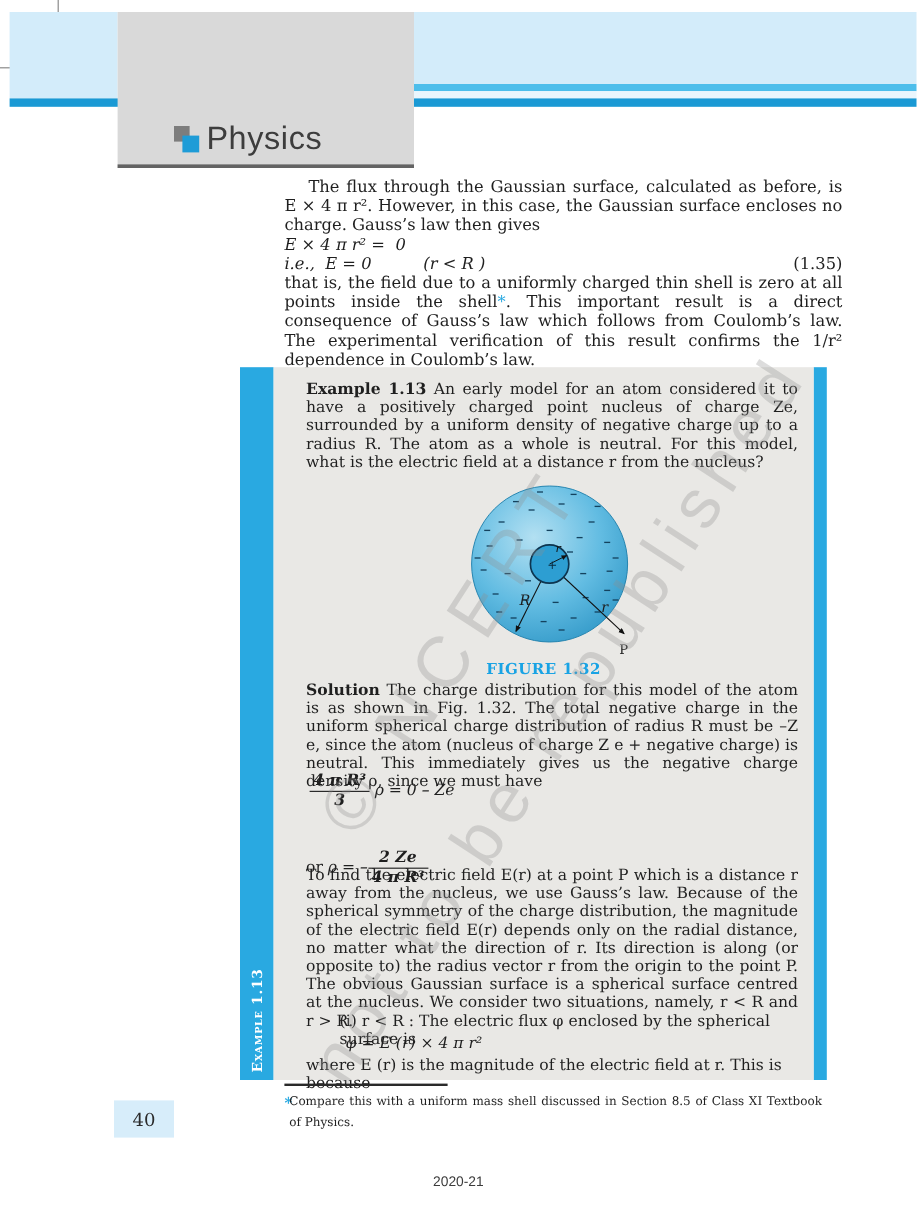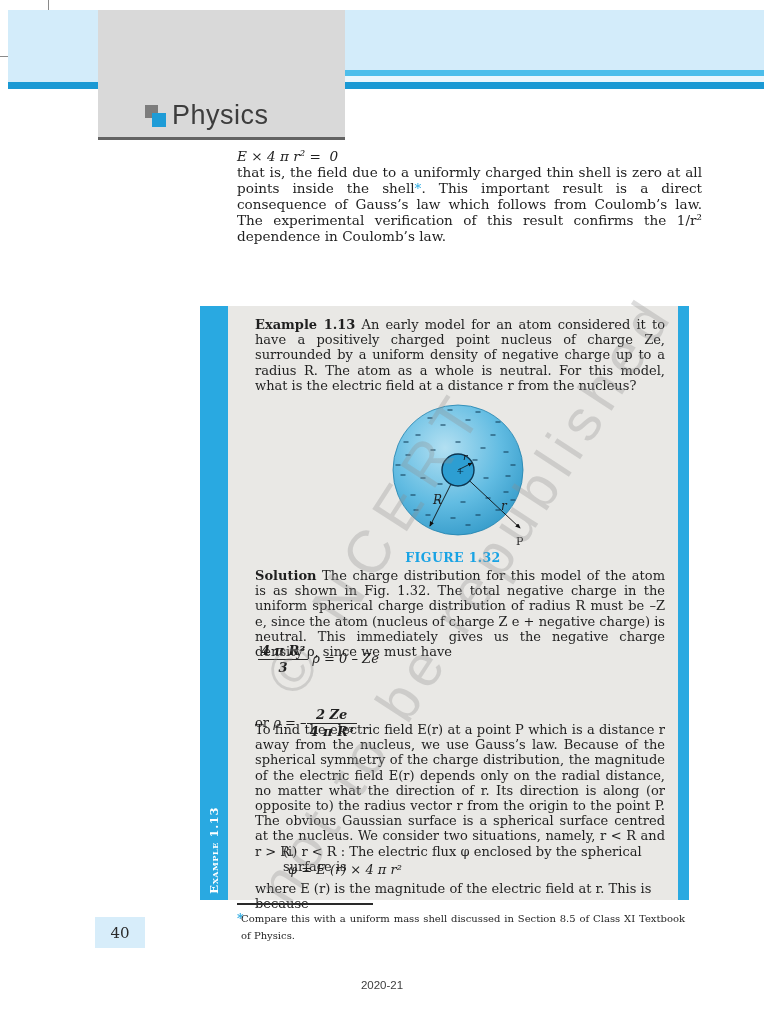--- a/index.html
+++ b/index.html
@@ -102,21 +102,26 @@
   <div class="abs band-right"></div>
   <div class="abs stripe-med"></div>
   <div class="abs stripe-gap"></div>
   <div class="abs stripe-dark"></div>
   <div class="abs physics-box"></div>
   <div class="abs sq-gray"></div>
   <div class="abs sq-blue"></div>
   <div class="abs physics-title">Physics</div>
 
   <div class="abs main-text">
+    <div class="indent">The flux through the Gaussian surface, calculated as before, is E × 4 π r². However, in this case, the Gaussian surface encloses no charge. Gauss’s law then gives</div>
     <div class="eq-line">E × 4 π r² =  0</div>
+    <div class="ie-row">
+      <span class="eq-line">i.e.,  E = 0          (r &lt; R )</span>
+      <span class="roman">(1.35)</span>
+    </div>
     <div><span>that is, the field due to a uniformly charged thin shell is zero at all points inside the shell</span><span class="blue-star">*</span><span>. This important result is a direct consequence of Gauss’s law which follows from Coulomb’s law. The experimental verification of this result confirms the 1/r² dependence in Coulomb’s law.</span></div>
   </div>
 
   <div class="abs bar-left"></div>
   <div class="abs bar-right"></div>
 
   <div class="abs example-box">
 
     <div class="box-text" style="top:11px;"><span class="runin">Example 1.13</span><span>  An early model for an atom considered it to have a positively charged point nucleus of charge Ze, surrounded by a uniform density of negative charge up to a radius R. The atom as a whole is neutral. For this model, what is the electric field at a distance r from the nucleus?</span></div>
 

